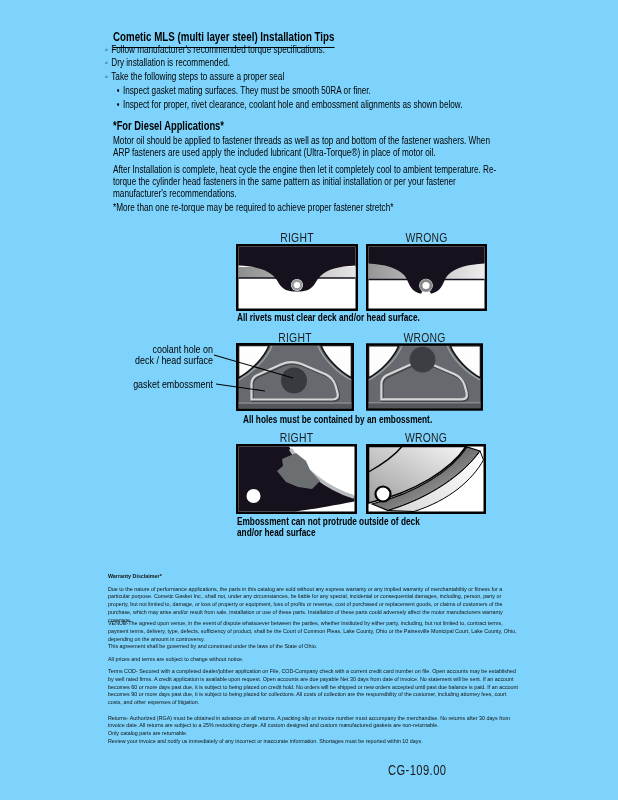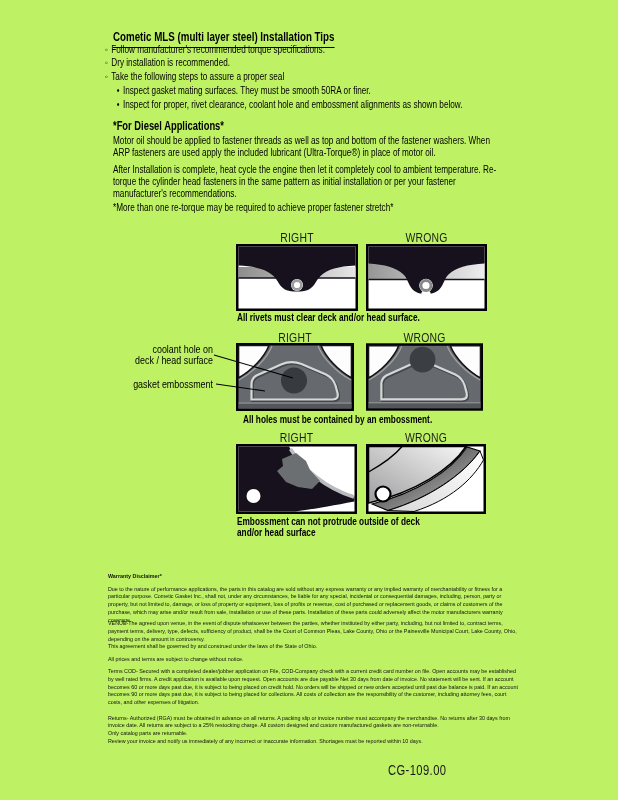--- a/index.html
+++ b/index.html
@@ -1,16 +1,16 @@
 <!DOCTYPE html>
 <html><head>
 <meta charset="utf-8">
 <style>
   html,body{margin:0;padding:0;background:#ffffff;}
-  .page{position:relative;width:618px;height:800px;background:#bef264;overflow:hidden;
+  .page{position:relative;width:618px;height:800px;background:#7dd3fc;overflow:hidden;
         font-family:"Liberation Sans","DejaVu Sans",sans-serif;color:#000;}
   .abs{position:absolute;}
   
   .cond{transform:scaleX(0.78);transform-origin:0 0;}
   .condC{transform:scaleX(0.80);transform-origin:50% 50%;}
   .condR{transform:scaleX(0.85);transform-origin:100% 0;}
   .cond2{transform:scaleX(0.91);transform-origin:0 0;}
 
   .title{font-size:12.5px;font-weight:bold;border-bottom:1.8px solid #000;
          padding-bottom:3px;white-space:nowrap;display:inline-block;}

